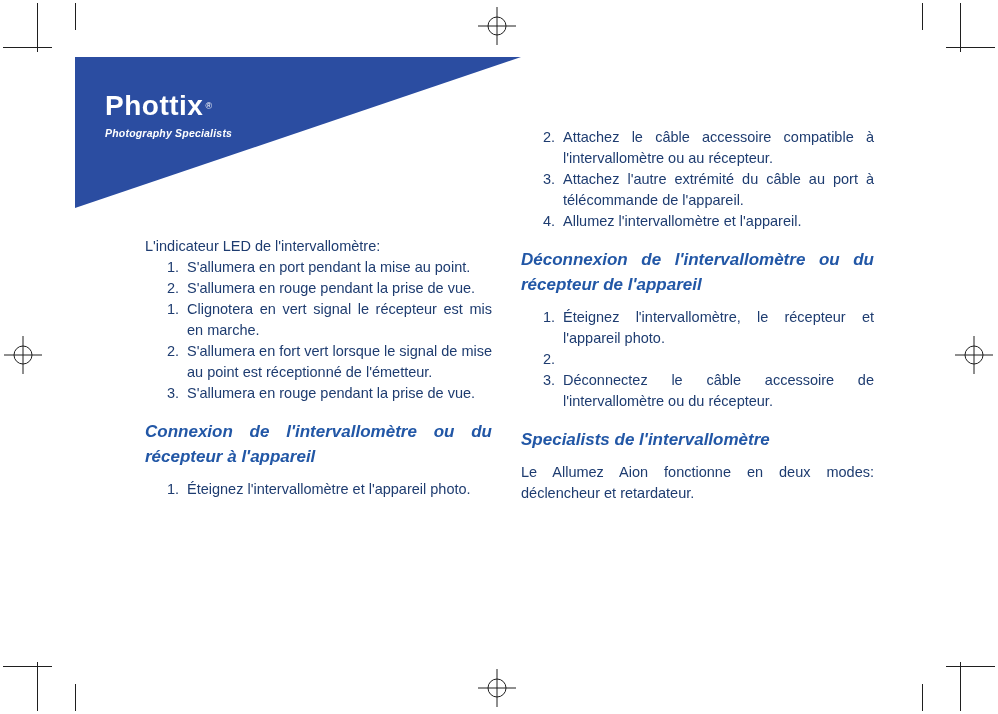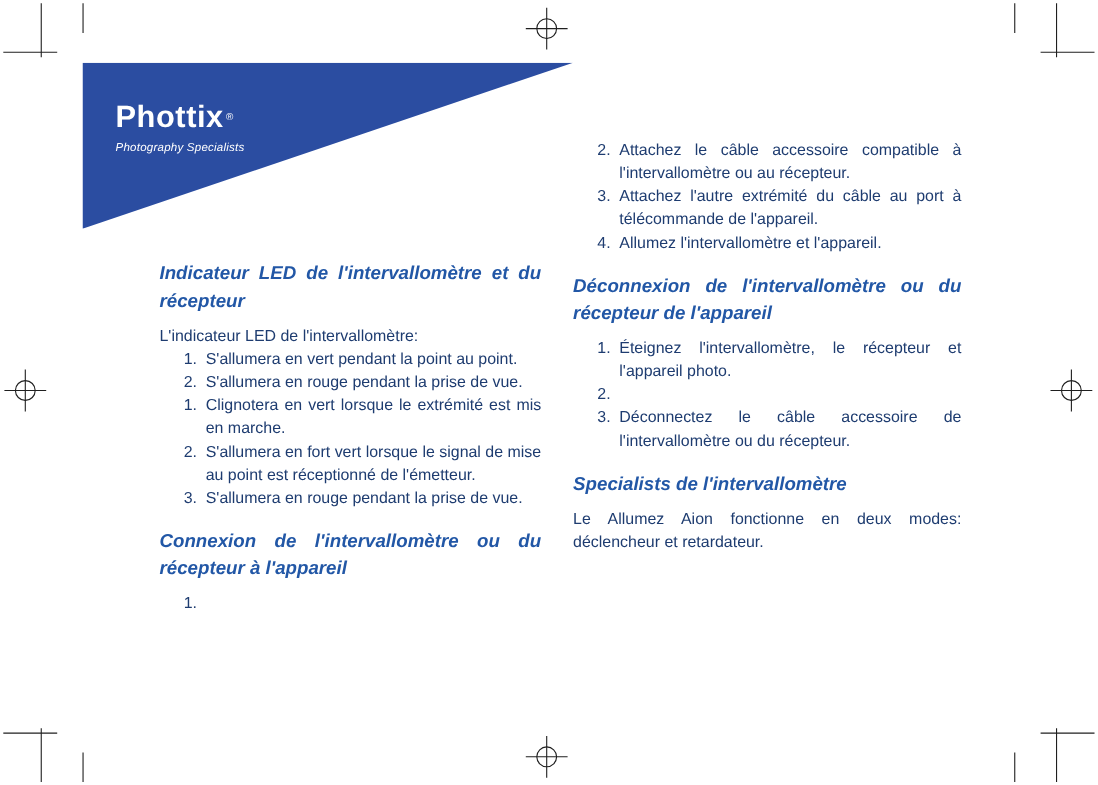--- a/index.html
+++ b/index.html
@@ -18,21 +18,21 @@
     width: 998px; height: 714px;
     pointer-events: none;
   }
   
   .wedge { position: absolute; left: 75px; top: 57px; width: 446px; height: 151px; }
   .wedge-svg { position: absolute; left: 0; top: 0; display: block; }
   .logo { position: absolute; left: 30px; top: 34px; color: #ffffff; }
   .brand-line { line-height: 30px; }
   .brand { font-size: 28px; font-weight: bold; letter-spacing: 0.5px; }
   .reg { font-size: 9px; vertical-align: super; margin-left: 2px; }
-  .tagline { font-size: 10.5px; font-style: italic; font-weight: normal; letter-spacing: 0.2px; margin-top: 2px; }
+  .tagline { font-size: 10.5px; font-style: italic; font-weight: bold; letter-spacing: 0.2px; margin-top: 2px; }
   
   .col {
     position: absolute;
     color: #1e3c70;
     font-size: 14.5px;
     line-height: 21px;
   }
   .col.left  { left: 145px; top: 236px; width: 347px; }
   .col.right { left: 521px; top: 127px; width: 353px; }
   .heading {
@@ -107,53 +107,53 @@
     </svg>
     <div class="logo">
       <div class="brand-line">
         <span class="brand">Phottix</span><span class="reg">®</span>
       </div>
       <div class="tagline">Photography Specialists</div>
     </div>
   </div>
 
   <main class="col left">
-    <h2 class="heading">Indicateur LED de l'intervallomètre et du récepteur</h2>
 
     <p class="para">L'indicateur LED de l'intervallomètre:</p>
     <div class="olist">
       <div class="li">
         <span class="num">1.</span>
-        <span class="txt">S'allumera en vert pendant la point au point.</span>
+        <span class="txt">S'allumera en port pendant la mise au point.</span>
       </div>
       <div class="li">
         <span class="num">2.</span>
         <span class="txt">S'allumera en rouge pendant la prise de vue.</span>
       </div>
     </div>
 
     <div class="olist">
       <div class="li">
         <span class="num">1.</span>
-        <span class="txt">Clignotera en vert lorsque le extrémité est mis en marche.</span>
+        <span class="txt">Clignotera en vert signal le récepteur est mis en marche.</span>
       </div>
       <div class="li">
         <span class="num">2.</span>
         <span class="txt">S'allumera en fort vert lorsque le signal de mise au point est réceptionné de l'émetteur.</span>
       </div>
       <div class="li">
         <span class="num">3.</span>
         <span class="txt">S'allumera en rouge pendant la prise de vue.</span>
       </div>
     </div>
 
     <h2 class="heading mt">Connexion de l'intervallomètre ou du récepteur à l'appareil</h2>
     <div class="olist">
       <div class="li">
         <span class="num">1.</span>
+        <span class="txt">Éteignez l'intervallomètre et l'appareil photo.</span>
       </div>
     </div>
   </main>
 
   <section class="col right">
     <div class="olist">
       <div class="li">
         <span class="num">2.</span>
         <span class="txt">Attachez le câble accessoire compatible à l'intervallomètre ou au récepteur.</span>
       </div>

